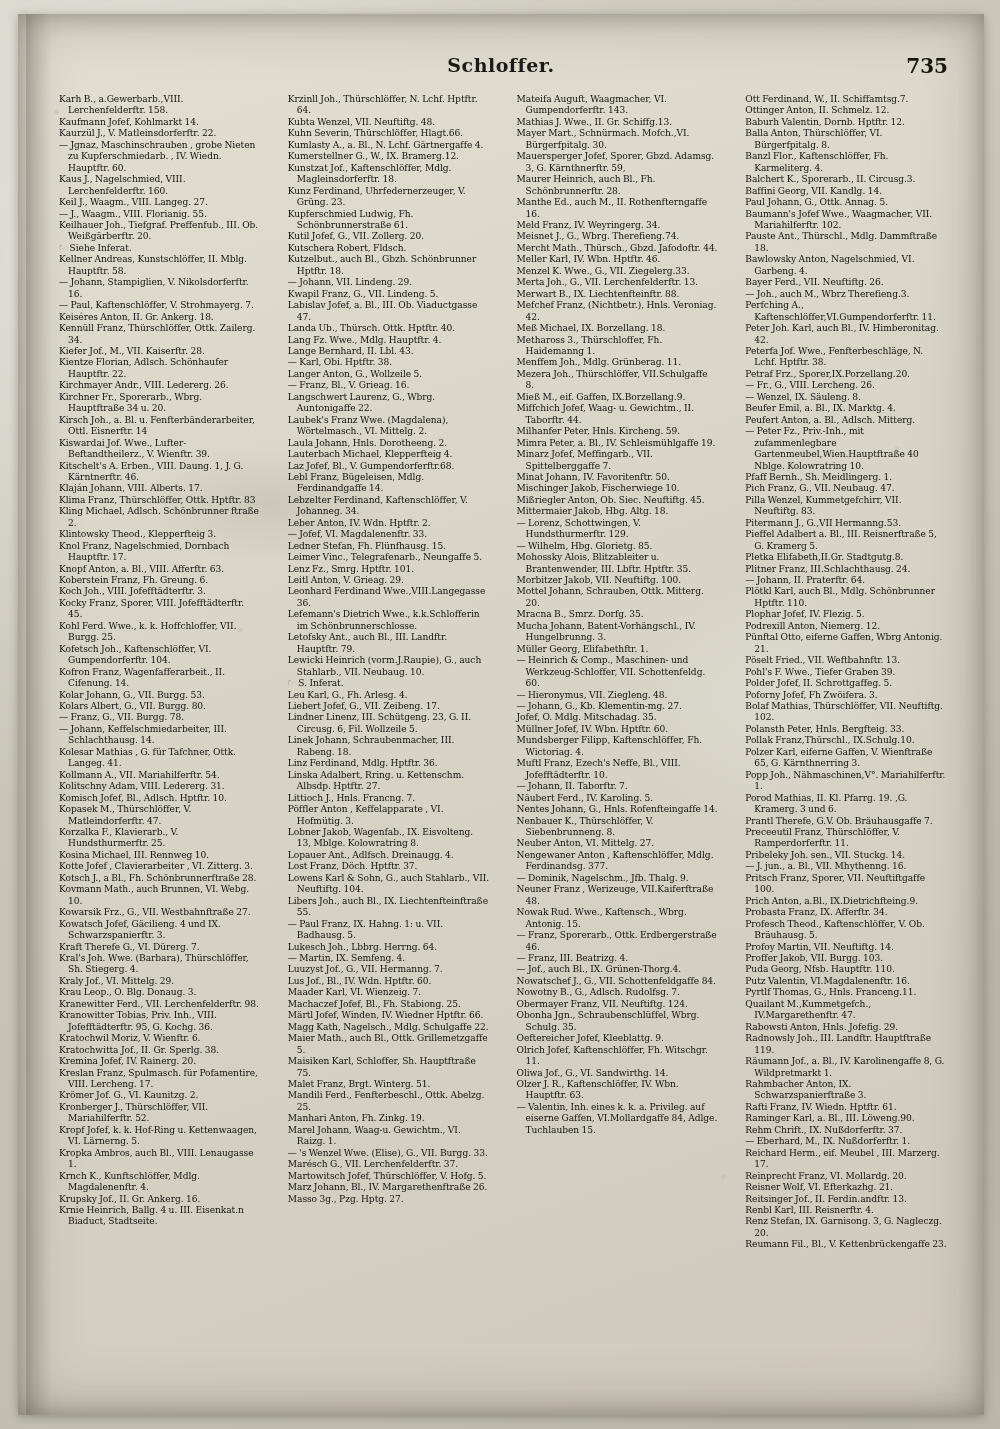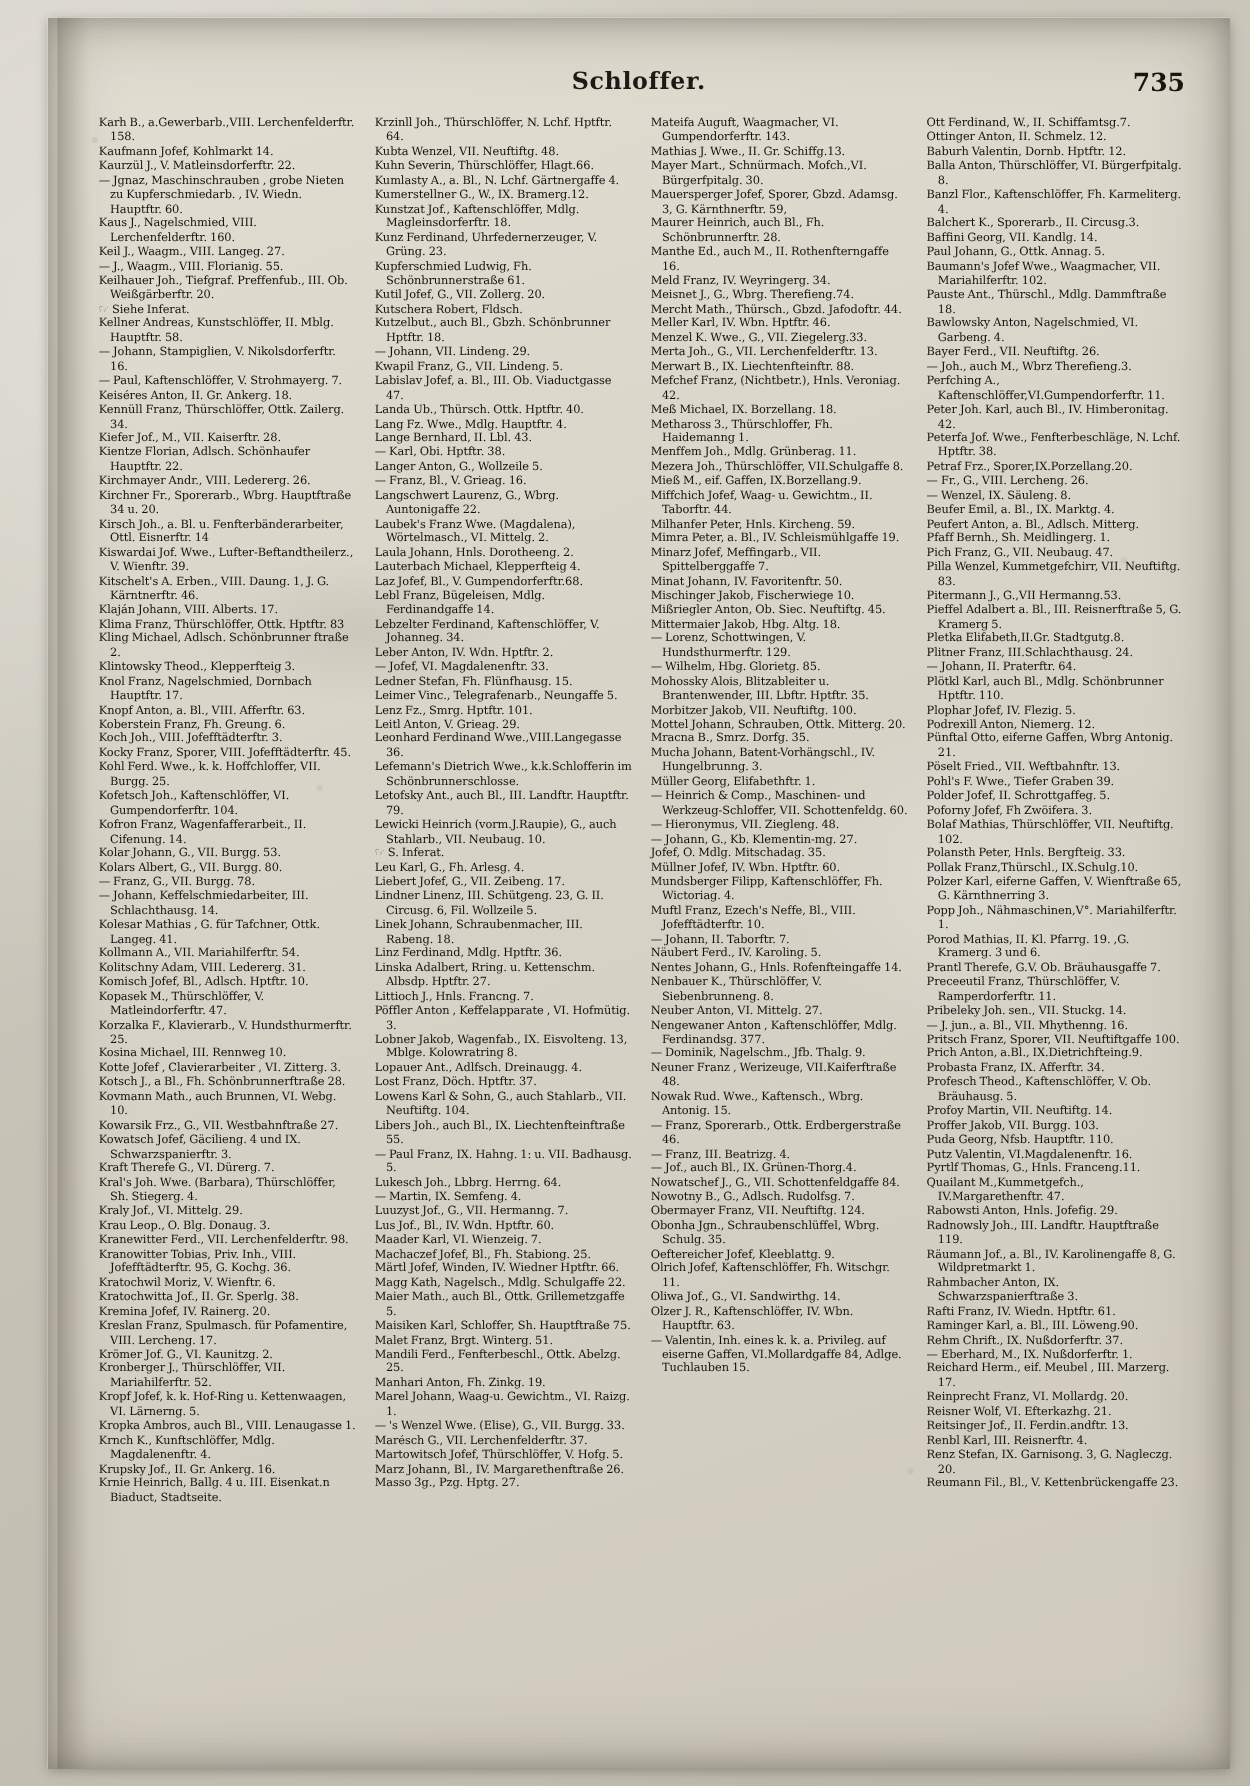--- a/index.html
+++ b/index.html
@@ -26,21 +26,20 @@
     overflow: hidden;
   }
   .paper {
     position: absolute;
     left: 18px;
     top: 14px;
     right: 16px;
     bottom: 14px;
     background: linear-gradient(160deg, #e2ded2 0%, #d8d4c8 40%, #cfcabd 100%);
     box-shadow: 0 0 22px rgba(60,55,45,0.35) inset, 0 2px 9px rgba(0,0,0,0.25);
-    margin-left: 20px;
   }
   .grain {
     position: absolute;
     inset: 0;
     pointer-events: none;
     background-image:
       radial-gradient(circle at 4% 7%, rgba(90,80,60,0.12) 0 2px, transparent 3px),
       radial-gradient(circle at 23% 44%, rgba(90,80,60,0.10) 0 2px, transparent 3px),
       radial-gradient(circle at 58% 12%, rgba(90,80,60,0.10) 0 2px, transparent 3px),
       radial-gradient(circle at 73% 83%, rgba(90,80,60,0.10) 0 2px, transparent 3px),
@@ -74,21 +73,21 @@
     color: #17150f;
     text-align: right;
   }
   .columns {
     position: absolute;
     top: 80px;
     left: 34px;
     right: 30px;
     bottom: 28px;
     display: flex;
-    gap: 0px;
+    gap: 12px;
     justify-content: center;
   }
   .col {
     flex: 1 1 0;
     padding: 0 7px;
     font-size: 9.1px;
     line-height: 11.45px;
     color: #14120e;
     text-align: left;
     font-family: "DejaVu Serif", serif;
@@ -366,20 +365,21 @@
           <div class="entry">Bayer Ferd., VII. Neuftiftg. 26.</div>
           <div class="entry">— Joh., auch M., Wbrz Therefieng.3.</div>
           <div class="entry">Perfching A., Kaftenschlöffer,VI.Gumpendorferftr. 11.</div>
           <div class="entry">Peter Joh. Karl, auch Bl., IV. Himberonitag. 42.</div>
           <div class="entry">Peterfa Jof. Wwe., Fenfterbeschläge, N. Lchf. Hptftr. 38.</div>
           <div class="entry">Petraf Frz., Sporer,IX.Porzellang.20.</div>
           <div class="entry">— Fr., G., VIII. Lercheng. 26.</div>
           <div class="entry">— Wenzel, IX. Säuleng. 8.</div>
           <div class="entry">Beufer Emil, a. Bl., IX. Marktg. 4.</div>
           <div class="entry">Peufert Anton, a. Bl., Adlsch. Mitterg.</div>
+          <div class="entry">— Peter Fz., Priv.-Inh., mit zufammenlegbare Gartenmeubel,Wien.Hauptftraße 40 Nblge. Kolowratring 10.</div>
           <div class="entry">Pfaff Bernh., Sh. Meidlingerg. 1.</div>
           <div class="entry">Pich Franz, G., VII. Neubaug. 47.</div>
           <div class="entry">Pilla Wenzel, Kummetgefchirr, VII. Neuftiftg. 83.</div>
           <div class="entry">Pitermann J., G.,VII Hermanng.53.</div>
           <div class="entry">Pieffel Adalbert a. Bl., III. Reisnerftraße 5, G. Kramerg 5.</div>
           <div class="entry">Pletka Elifabeth,II.Gr. Stadtgutg.8.</div>
           <div class="entry">Plitner Franz, III.Schlachthausg. 24.</div>
           <div class="entry">— Johann, II. Praterftr. 64.</div>
           <div class="entry">Plötkl Karl, auch Bl., Mdlg. Schönbrunner Hptftr. 110.</div>
           <div class="entry">Plophar Jofef, IV. Flezig. 5.</div>

